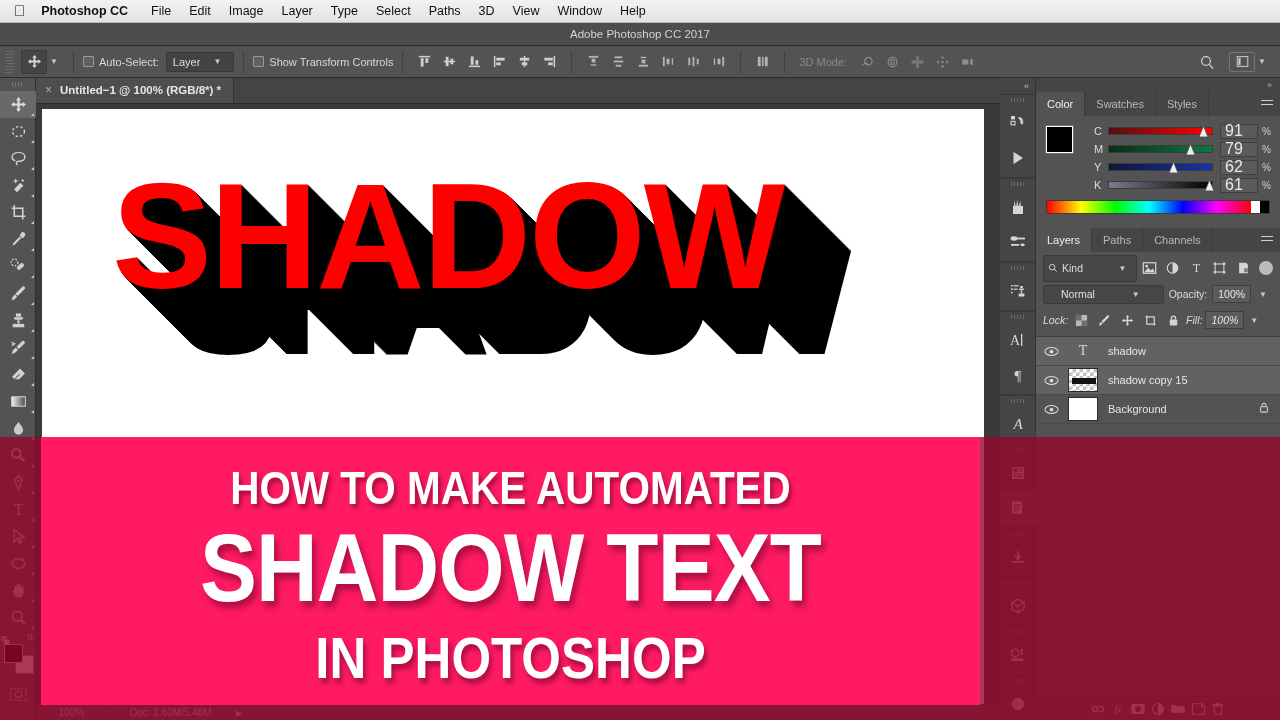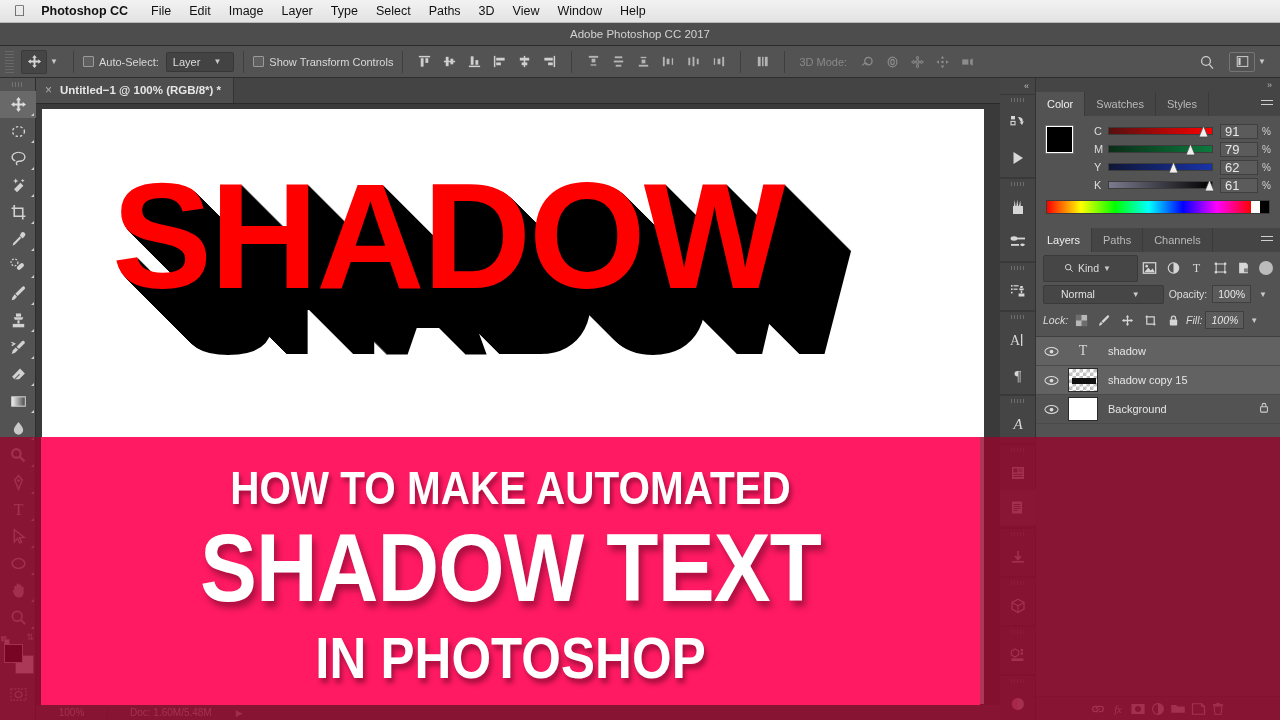--- a/index.html
+++ b/index.html
@@ -167,32 +167,32 @@
   .color-body { background: #535353; padding: 6px 8px 4px 8px; position: relative; height: 112px; }
   .cp-swatch { position: absolute; left: 10px; top: 10px; width: 44px; height: 40px; }
   .cp-fg { position: absolute; left: 0; top: 0; width: 27px; height: 27px; background: #000; border: 1px solid #fff; outline: 1px solid #6e6e6e; }
   .cp-bg { position: absolute; left: 17px; top: 16px; width: 24px; height: 24px; background: #fff; border: 1px solid #8d8d8d; z-index: -1; }
   .slider-row { display: flex; align-items: center; height: 18px; margin-left: 50px; }
   .sl-label { width: 14px; font-size: 11px; color: #dcdcdc; text-align: left; }
   .sl-track { position: relative; flex: 1; height: 8px; border: 1px solid #3c3c3c; }
   .sl-knob { position: absolute; top: -3px; width: 11px; height: 13px; margin-left: -5px; }
   .sl-knob svg { display:block; }
   .sl-field { width: 38px; height: 15px; background: #5b5b5b; border: 1px solid #3f3f3f; margin-left: 7px;
-    font-size: 13px; color: #e8e8e8; display: flex; align-items: center; padding-left: 4px; }
+    font-size: 16px; color: #e8e8e8; display: flex; align-items: center; padding-left: 4px; }
   .sl-pct { font-size: 10px; color: #cfcfcf; margin-left: 4px; width: 10px; }
   .spectrum { height: 14px; margin: 6px 2px 0 2px; display: flex; border: 1px solid #3c3c3c; }
   .spec-grad { flex: 1; background: linear-gradient(to right,#ff0000,#ffff00,#00ff00,#00ffff,#0000ff,#ff00ff,#ff0000); }
   .spec-w { width: 9px; background: #fff; }
   .spec-b { width: 9px; background: #000; }
 
   
   .lay-controls { background: #535353; padding: 5px 7px 0 7px; }
   .filter-row { display: flex; align-items: center; gap: 0; height: 22px; }
   .kind-sel { width: 96px; height: 27px; background: #464646; border: 1px solid #3a3a3a; border-radius: 2px;
-    display: flex; align-items: center; padding: 0 20px; justify-content: space-between; }
+    display: flex; align-items: center; padding: 0 4px; justify-content: space-between; }
   .kind-sel .kl { font-size: 10.5px; color: #dcdcdc; display:flex; align-items:center; gap:4px; }
   .filt-ico { width: 24px; height: 20px; display:flex; align-items:center; justify-content:center; }
   .filt-toggle { width: 14px; height: 14px; border-radius: 8px; background: #bcbcbc; margin-left: 4px; }
   .blend-row { display:flex; align-items:center; height: 22px; margin-top: 4px; gap: 5px; }
   .blend-sel { width: 126px; height: 19px; background: #464646; border:1px solid #3a3a3a; border-radius:2px;
     display:flex; align-items:center; justify-content:space-between; padding: 0 17px; }
   .blend-sel .bv { font-size: 10.5px; color: #e0e0e0; }
   .lab { font-size: 10.5px; color: #dcdcdc; }
   .numbox { height: 18px; background: #5b5b5b; border: 1px solid #3f3f3f; display:flex; align-items:center; padding: 0 5px; }
   .numbox span { font-size: 10.5px; color: #e8e8e8; }

